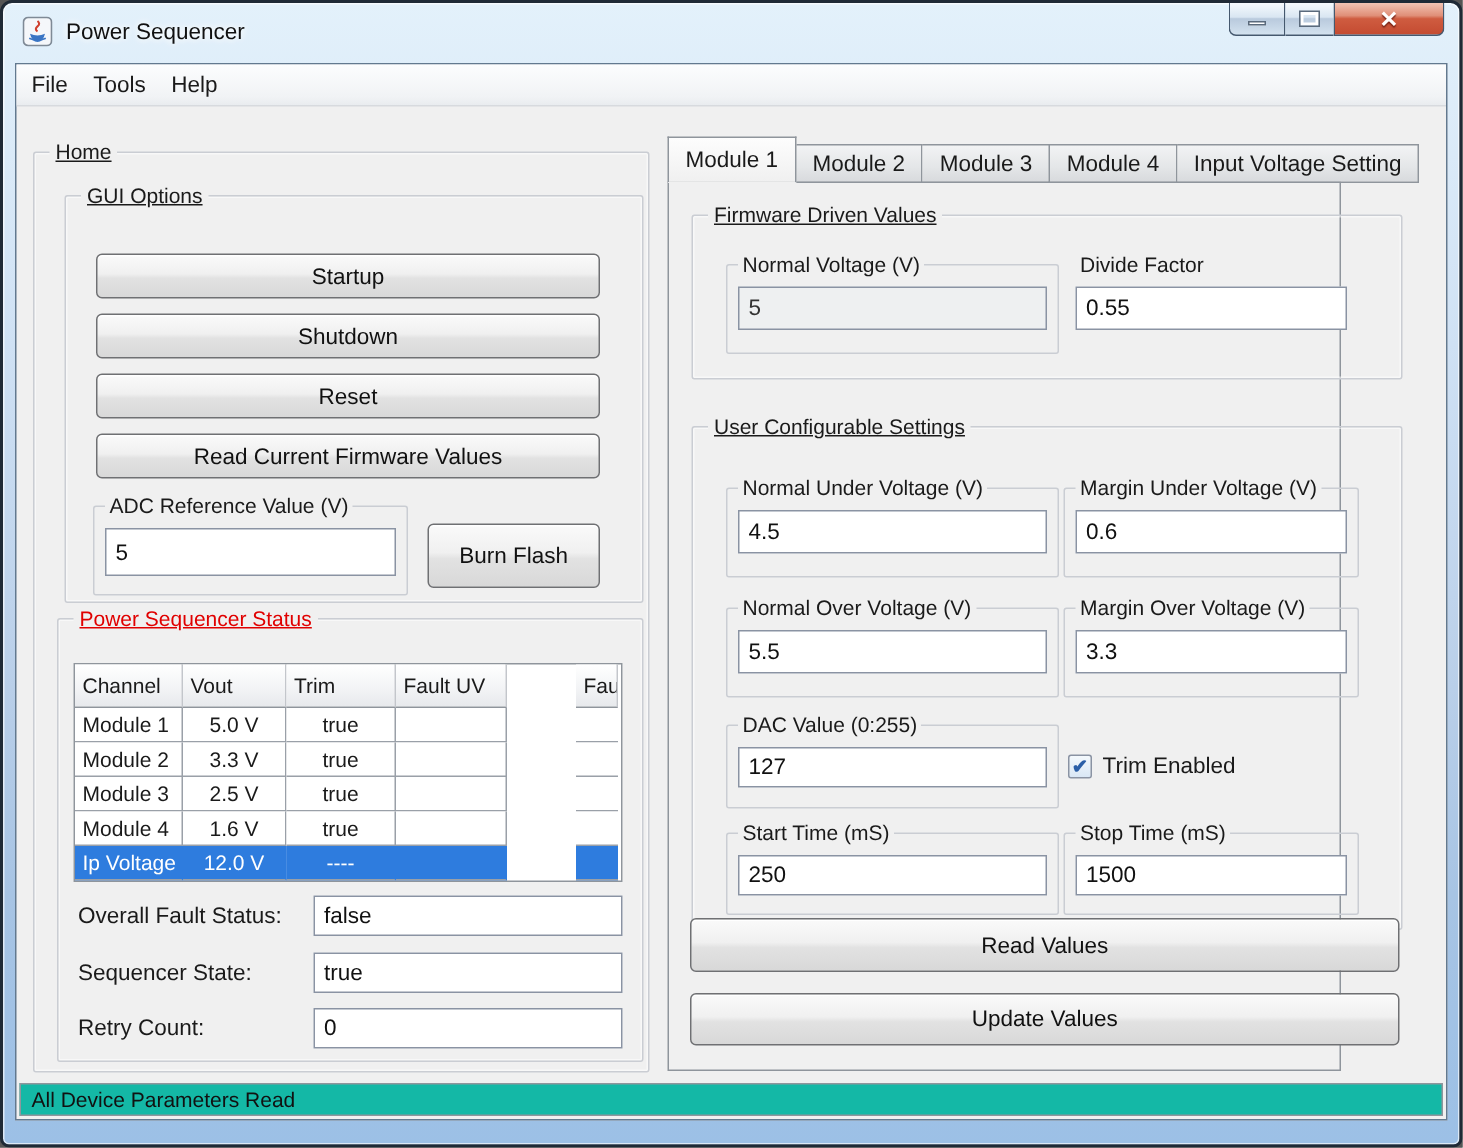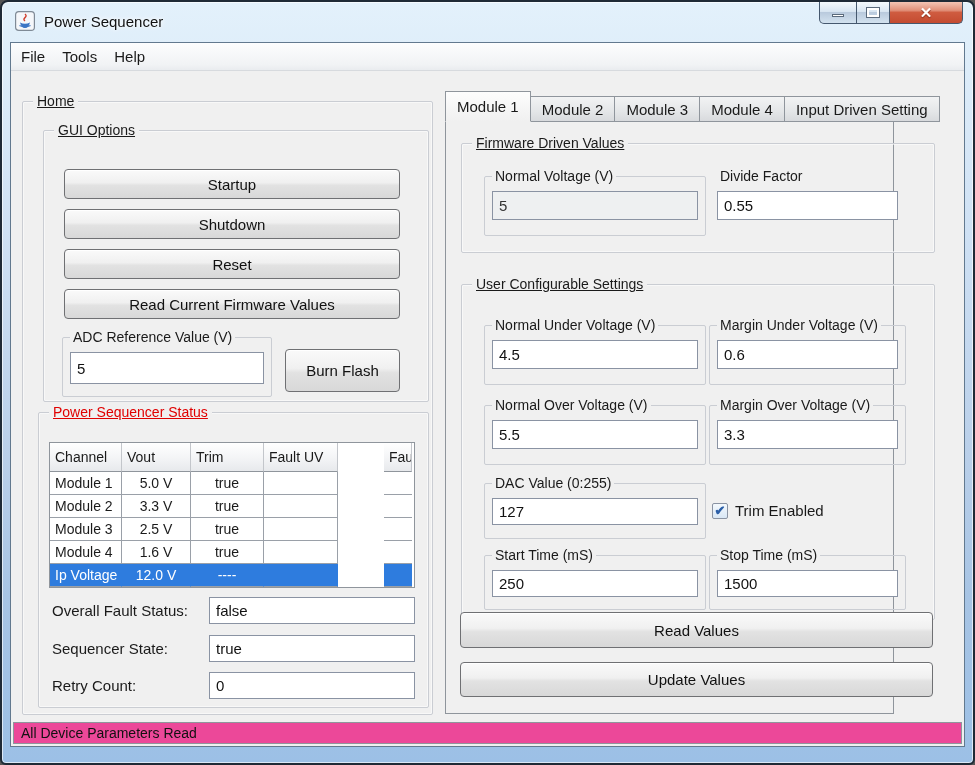--- a/index.html
+++ b/index.html
@@ -118,21 +118,21 @@
     width:16px; height:16px; border:1px solid #8a93a3; border-radius:2px;
     background:linear-gradient(180deg,#f4f9fd 0%,#d9e7f5 100%);
     display:flex; align-items:center; justify-content:center;
   }
   .checkbox .check { color:#2b5fa8; font-size:13px; font-weight:bold; line-height:1; margin-top:-1px; }
   .checkbox-label { font-size:15px; }
 
   
   .statusbar {
     position:absolute; left:2px; right:2px; bottom:2px; height:22px;
-    background:#ec4899; border:1px solid #8f959c;
+    background:#14b8a6; border:1px solid #8f959c;
     font-size:14px; line-height:20px; padding-left:7px; color:#111;
   }
 
   .red-title { color:#e00000; }
 </style>
 </head>
 <body>
 
 <div class="window">
 
@@ -242,21 +242,21 @@
           <span class="inline-label" style="left:13px; top:264px;">Retry Count:</span>
           <input class="field" style="left: 170px; top: 259px; width: 206px; height: 27px; position: absolute;" value="0">
         </div>
       </div>
 
       <div class="tabs" style="left:434px; top:19px;">
         <div class="tab active">Module 1</div>
         <div class="tab">Module 2</div>
         <div class="tab">Module 3</div>
         <div class="tab">Module 4</div>
-        <div class="tab">Input Driven Setting</div>
+        <div class="tab">Input Voltage Setting</div>
       </div>
 
       <div class="tabpane" style="left:434px; top:49px; width:449px; height:593px;">
 
         <div class="group" style="left:15px; top:21px; width:474px; height:110px;">
           <span class="group-title">Firmware Driven Values</span>
 
           <div class="mini" style="left:22px; top:32px; width:222px; height:60px;">
             <span class="mini-title">Normal Voltage (V)</span>
             <input class="field disabled" disabled="" value="5" style="">

